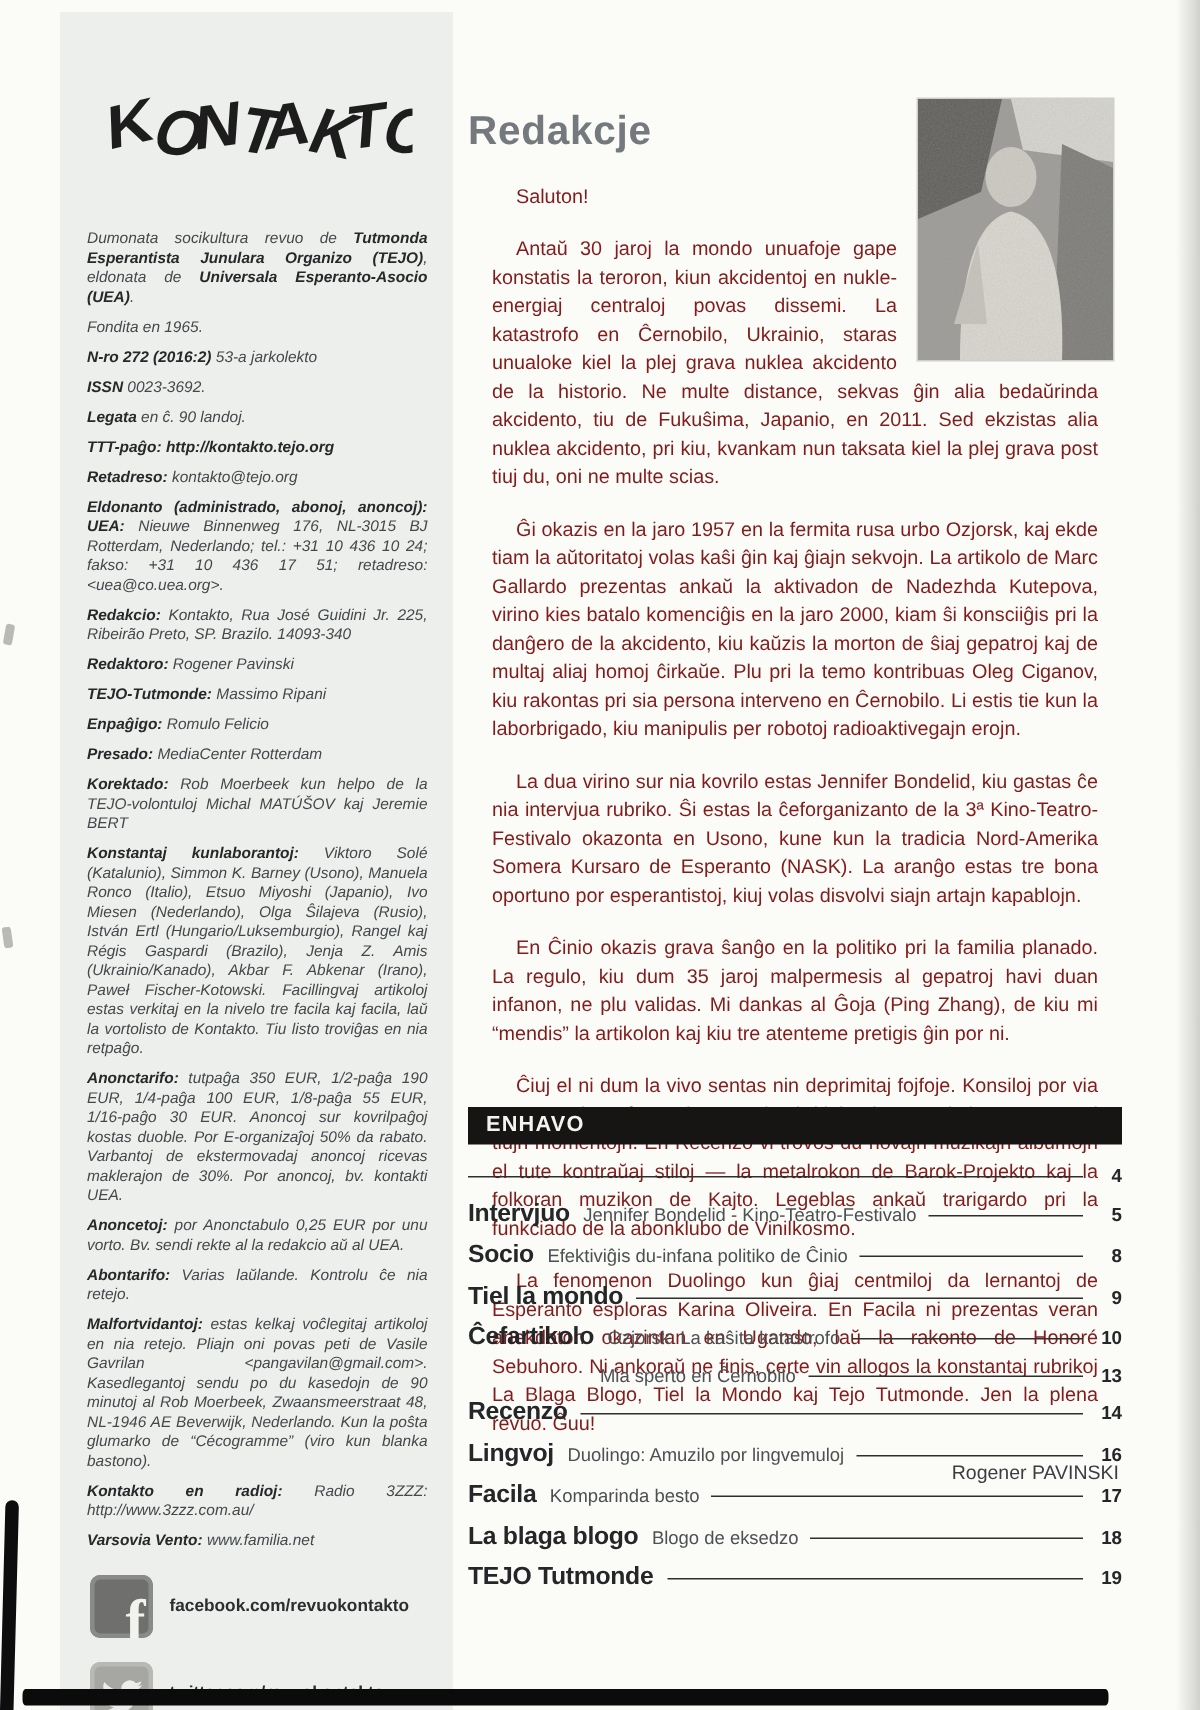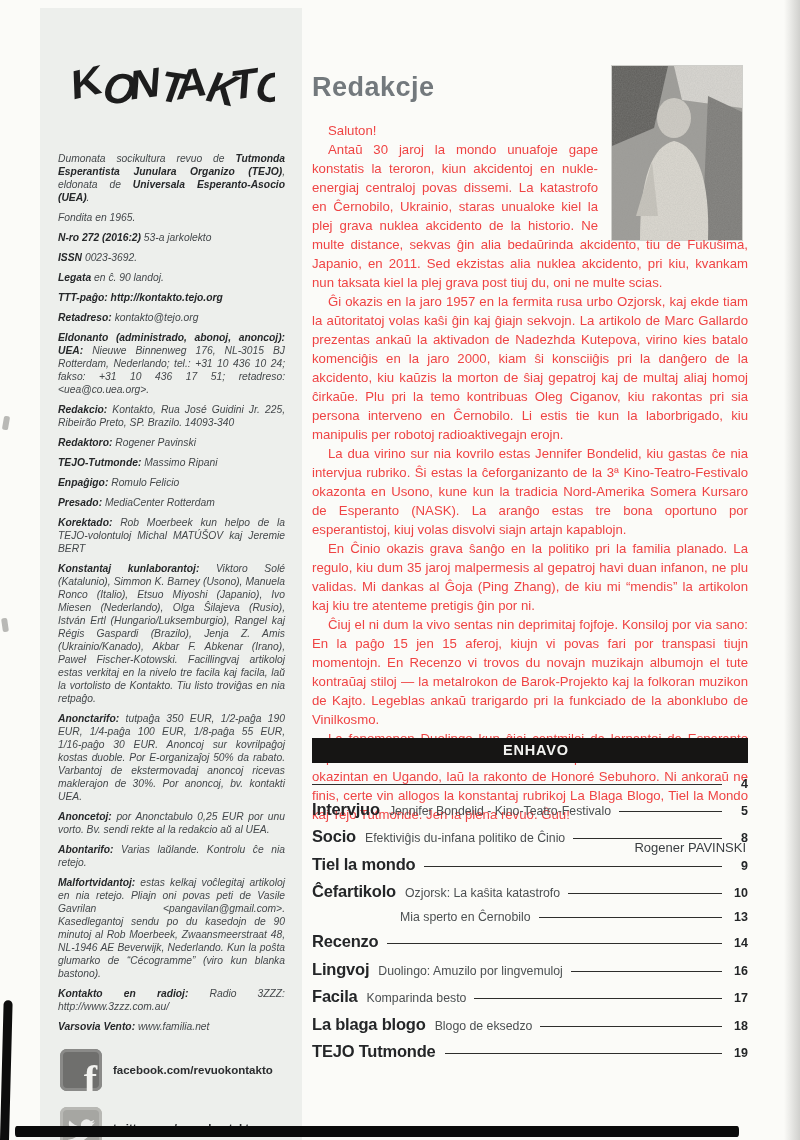--- a/index.html
+++ b/index.html
@@ -21,21 +21,21 @@
   .social-row { display:flex; align-items:center; gap:11px; margin:16px 0 0 2px; }
   .icon-sq { width:42px; height:42px; border-radius:7px; flex:0 0 auto; position:relative; overflow:hidden; }
   .fb-sq { background:#6f6f6d; box-shadow:inset 0 0 0 3px #8a8a88; }
   .fb-sq span{ position:absolute; right:5px; bottom:-12px; font-weight:bold; font-size:40px; color:#f2f2ef; font-family:"Liberation Serif", serif; }
   .tw-sq { background:#a6a6a2; box-shadow:inset 0 0 0 3px #b8b8b4; }
   .social-label { font-weight:bold; font-size:11.5px; color:#2b2d2f; }
   
   .main { position:absolute; left:312px; top:72px; width:436px; }
   .ed-title { font-size:27px; font-weight:bold; color:#73797d; margin:0 0 18px; letter-spacing:0.5px; }
   .editorial p {
-    margin:0; font-size:13.2px; line-height:19px; color:#ef4444;
+    margin:16px; font-size:13.2px; line-height:19px; color:#7f1d1d;
     text-align:justify; text-indent:16px;
   }
   .float-spacer { float:right; width:150px; height:112px; }
   .signature { margin-top:16px; text-align:right; font-size:13px; color:#3a3e41; padding-right:2px; }
   .photo {
     position:absolute; left:612px; top:66px; width:130px; height:174px;
     outline:1px solid #cfcfcb;
   }
   
   .toc { position:absolute; left:312px; top:738px; width:436px; }
@@ -137,21 +137,21 @@
         <p>Ĝi okazis en la jaro 1957 en la fermita rusa urbo Ozjorsk, kaj ekde tiam la aŭtoritatoj volas kaŝi ĝin kaj ĝiajn sekvojn. La artikolo de Marc Gallardo prezentas ankaŭ la aktivadon de Nadezhda Kutepova, virino kies batalo komenciĝis en la jaro 2000, kiam ŝi konsciiĝis pri la danĝero de la akcidento, kiu kaŭzis la morton de ŝiaj gepatroj kaj de multaj aliaj homoj ĉirkaŭe. Plu pri la temo kontribuas Oleg Ciganov, kiu rakontas pri sia persona interveno en Ĉernobilo. Li estis tie kun la laborbrigado, kiu manipulis per robotoj radioaktivegajn erojn.</p>
         <p>La dua virino sur nia kovrilo estas Jennifer Bondelid, kiu gastas ĉe nia intervjua rubriko. Ŝi estas la ĉeforganizanto de la 3ª Kino-Teatro-Festivalo okazonta en Usono, kune kun la tradicia Nord-Amerika Somera Kursaro de Esperanto (NASK). La aranĝo estas tre bona oportuno por esperantistoj, kiuj volas disvolvi siajn artajn kapablojn.</p>
         <p>En Ĉinio okazis grava ŝanĝo en la politiko pri la familia planado. La regulo, kiu dum 35 jaroj malpermesis al gepatroj havi duan infanon, ne plu validas. Mi dankas al Ĝoja (Ping Zhang), de kiu mi “mendis” la artikolon kaj kiu tre atenteme pretigis ĝin por ni.</p>
         <p>Ĉiuj el ni dum la vivo sentas nin deprimitaj fojfoje. Konsiloj por via sano: En la paĝo 15 jen 15 aferoj, kiujn vi povas fari por transpasi tiujn momentojn. En Recenzo vi trovos du novajn muzikajn albumojn el tute kontraŭaj stiloj — la metalrokon de Barok-Projekto kaj la folkoran muzikon de Kajto. Legeblas ankaŭ trarigardo pri la funkciado de la abonklubo de Vinilkosmo.</p>
         <p>La fenomenon Duolingo kun ĝiaj centmiloj da lernantoj de Esperanto esploras Karina Oliveira. En Facila ni prezentas veran anekdoton okazintan en Ugando, laŭ la rakonto de Honoré Sebuhoro. Ni ankoraŭ ne finis, certe vin allogos la konstantaj rubrikoj La Blaga Blogo, Tiel la Mondo kaj Tejo Tutmonde. Jen la plena revuo. Ĝuu!</p>
       </div>
     <div class="signature">Rogener PAVINSKI</div>
   </div>
 
   <div class="toc">
-    <div class="toc-header" style="background: rgb(22, 21, 20); text-align: center;">ENHAVO</div>
+    <div class="toc-header" style="background: rgb(22, 21, 20);">ENHAVO</div>
     <div>
         <div class="toc-row">
           <span class="toc-leader"></span>
           <span class="toc-page">4</span>
         </div>
         <div class="toc-row">
           <span class="toc-title">Intervjuo</span>
           <span class="toc-sub">Jennifer Bondelid - Kino-Teatro-Festivalo</span>
           <span class="toc-leader"></span>
           <span class="toc-page">5</span>

